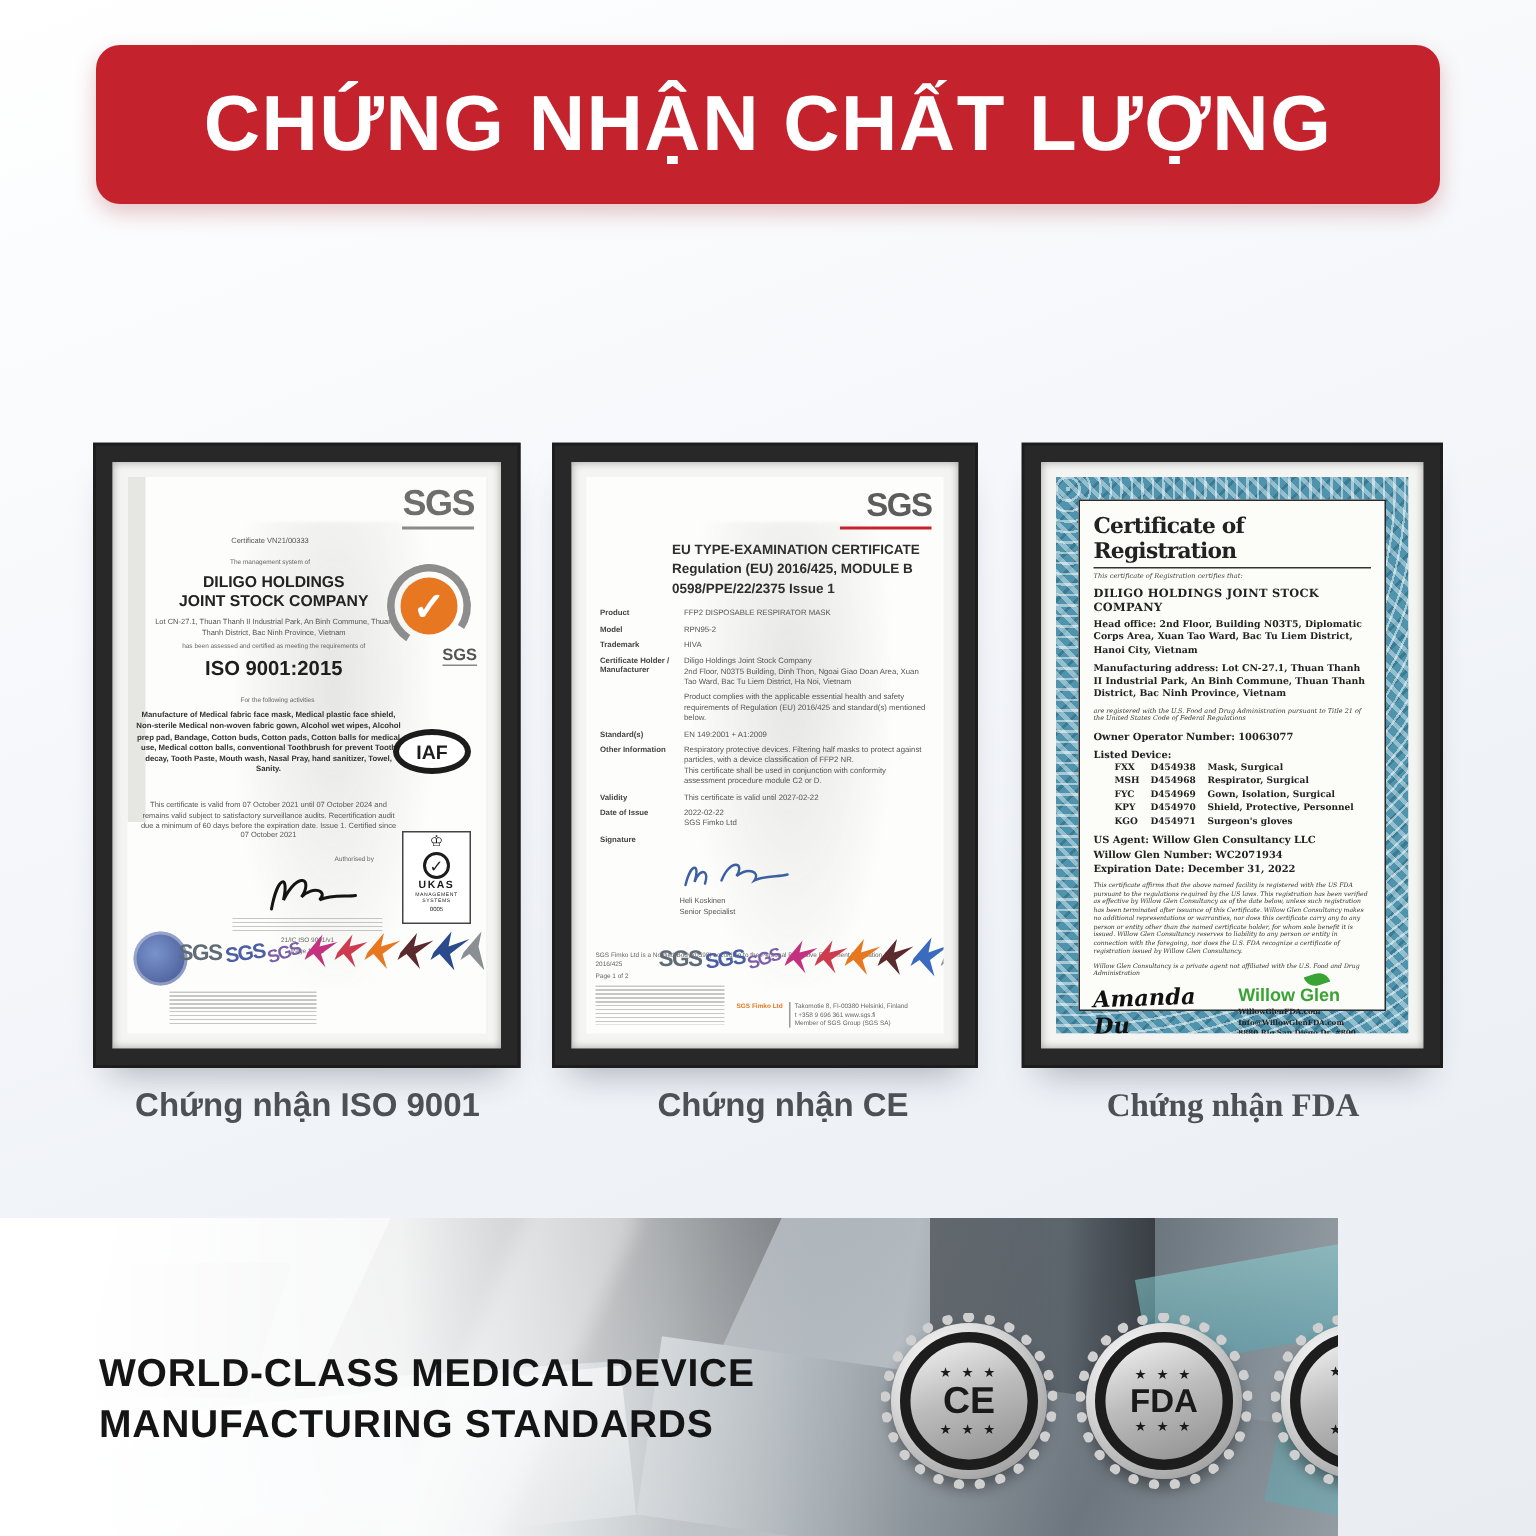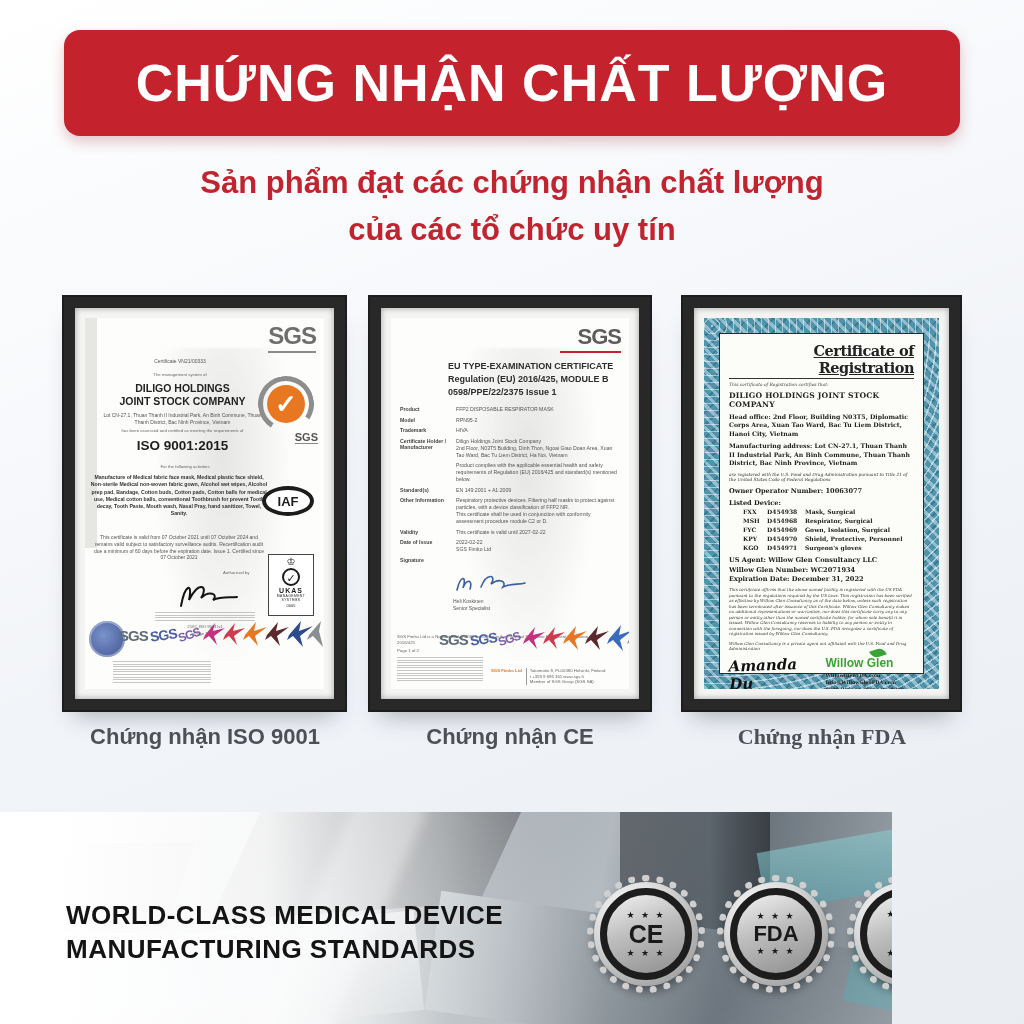--- a/index.html
+++ b/index.html
@@ -70,21 +70,21 @@
   .ce-footer{position:absolute;left:8px;right:8px;bottom:4px;display:flex;gap:4px;align-items:flex-start;}
   
   .fda-border{position:absolute;inset:0;padding:15px;
     background-color:#4f93ac;
     background-image:
       repeating-radial-gradient(circle at 8px 8px,rgba(255,255,255,.5) 0 1.5px,transparent 1.5px 7px),
       repeating-linear-gradient(45deg,rgba(230,244,248,.45) 0 3px,transparent 3px 8px),
       repeating-linear-gradient(-45deg,rgba(20,80,100,.35) 0 2px,transparent 2px 9px);}
   .fda-inner{position:relative;width:100%;height:100%;background:#fcfcf8;border:1.2px solid #2b2b2b;
     padding:8px 9px;font-family:"DejaVu Serif","Liberation Serif",serif;color:#222;}
-  .fda-title{font-size:14.5px;font-weight:800;text-align:right;letter-spacing:-.5px;text-decoration:underline;}
+  .fda-title{font-size:14.5px;font-weight:800;text-align:left;letter-spacing:-.5px;}
   .fda-sub{font-size:4.4px;font-style:italic;color:#444;margin-top:3px;}
   .fda-co{font-size:7.6px;font-weight:800;margin-top:4px;letter-spacing:.2px;}
   .fda-addr{font-size:6.2px;font-weight:700;margin-top:3.5px;line-height:1.4;}
   .fda-note{font-size:4.3px;font-style:italic;margin-top:3.5px;line-height:1.35;color:#333;}
   .fda-bold{font-size:6.6px;font-weight:800;margin-top:4px;}
   .dev-row{display:flex;font-size:6px;font-weight:600;line-height:1.5;padding-left:14px;}
   .dev-code{width:24px;flex:none;}
   .dev-num{width:38px;flex:none;}
   .fda-legal{font-size:4.1px;font-style:italic;line-height:1.35;margin-top:4px;color:#333;}
   .fda-sigrow{display:flex;margin-top:4px;align-items:flex-start;}
@@ -123,24 +123,20 @@
   .medal .lbl{font-size:25px;font-weight:800;line-height:1;margin:2px 0;}
   .medal .sub{font-size:13px;font-weight:800;line-height:1;margin-bottom:1px;}
 </style>
 </head>
 <body>
 
 <div class="poster">
 
   <div class="banner">
     <h1>CHỨNG NHẬN CHẤT LƯỢNG</h1>
-  </div>
-  <div class="subtitle">
-    <div>Sản phẩm đạt các chứng nhận chất lượng</div>
-    <div>của các tổ chức uy tín</div>
   </div>
 
   <div class="frame" style="left:62px;width:285px;">
     <div class="mat">
         <div class="paper">
       <div class="watermark"></div>
       <div style="position:absolute;left:0;top:0;width:12px;height:230px;background:#d7d7d3;opacity:.6;"></div>
       <div class="sgs-mark" style="right:8px;top:4px;font-size:24px;">
         <span>SGS</span><span class="bar" style="background:#8a8a8a;width:100%;"></span>
       </div>
@@ -397,21 +393,21 @@
               </div>
             </div>
           </div>
         </div>
       </div>
     </div>
       </div>
   </div>
 
   <div class="cap" style="left:55px;">Chứng nhận ISO 9001</div>
-  <div class="cap" style="left:360px;">Chứng nhận CE</div>
+  <div class="cap" style="left:372px;">Chứng nhận CE</div>
   <div class="cap" style="left:672px;font-family:Liberation Serif, serif;">Chứng nhận FDA</div>
 
   <div class="photo">
     <div class="part p2"></div>
       <div class="part p1"></div>
       <div class="part p3"></div>
     <div class="part p4"></div>
       <div class="part p5"></div>
       <div class="part p6"></div>
     <div class="part p7"></div>

